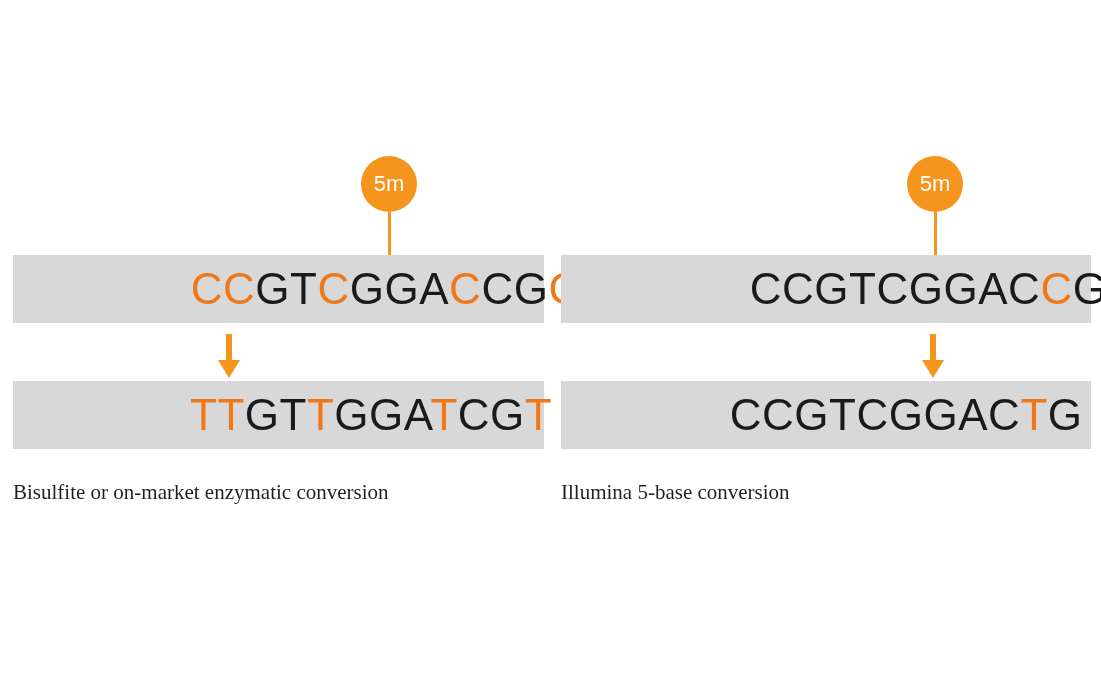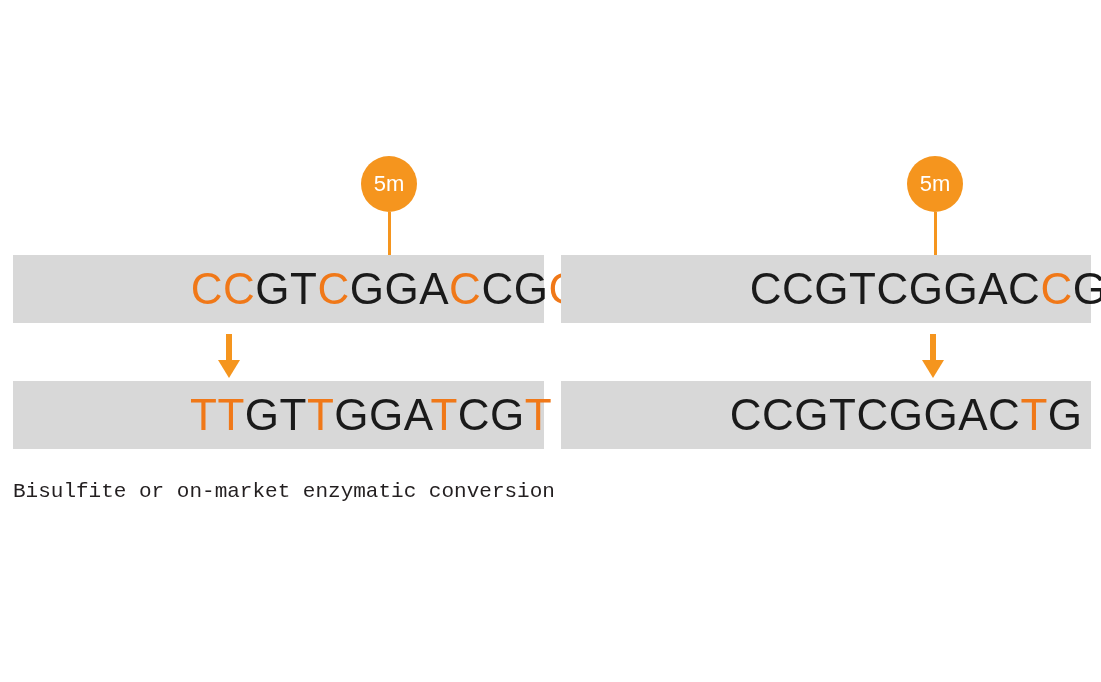--- a/index.html
+++ b/index.html
@@ -89,21 +89,21 @@
     left: 0; top: 26px;
     width: 0; height: 0;
     border-left: 11px solid transparent;
     border-right: 11px solid transparent;
     border-top: 18px solid #F5951E;
   }
 
   
   .caption {
     position: absolute;
-    font-family: Liberation Mono, monospace;
+    font-family: Liberation Serif, serif;
     font-size: 21px;
     color: #231f20;
     white-space: nowrap;
   }
 </style>
 </head>
 <body>
 
 <div class="diagram">
 
@@ -151,15 +151,16 @@
       <div class="arrow-shaft"></div>
       <div class="arrow-head"></div>
     </div>
 
     <div class="seq-box" style="left:9px; top:381px; width:530px; height:68px; padding-left:67px;">
       <div class="seq-text">
         <span class="base">C</span><span class="base">C</span><span class="base">G</span><span class="base">T</span><span class="base">C</span><span class="base">G</span><span class="base">G</span><span class="base">A</span><span class="base">C</span><span class="base hl">T</span><span class="base">G</span>
       </div>
     </div>
 
+    <div class="caption" style="left:9px; top:480px;">Illumina 5-base conversion</div>
   </div>
 
 </div>
 
 </body></html>

